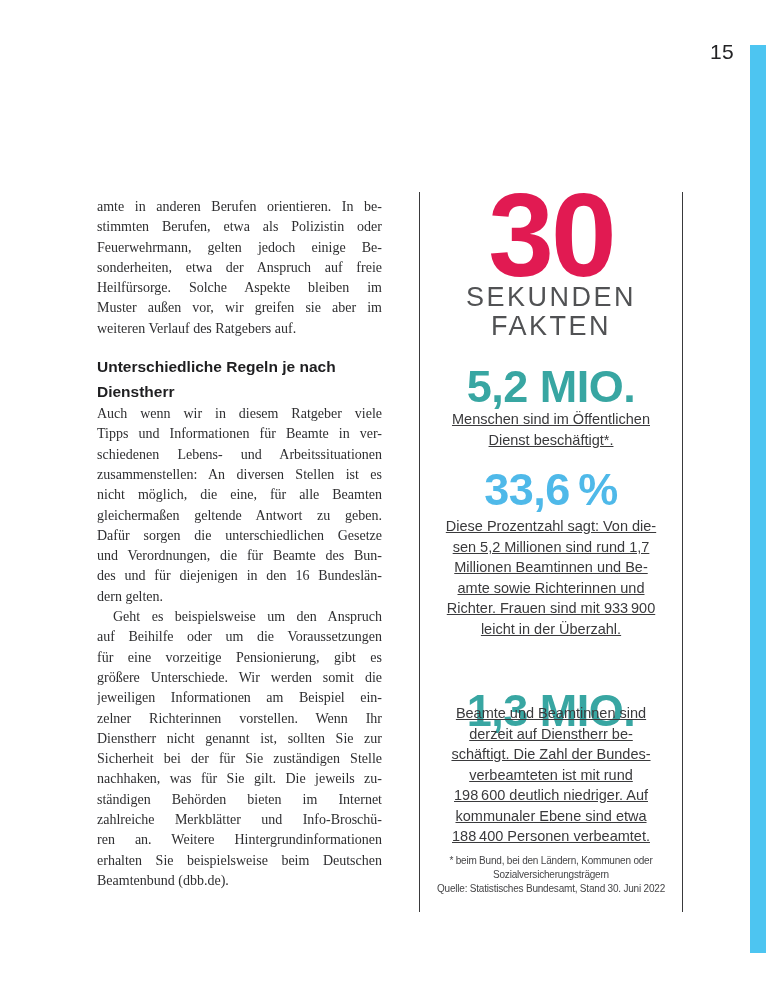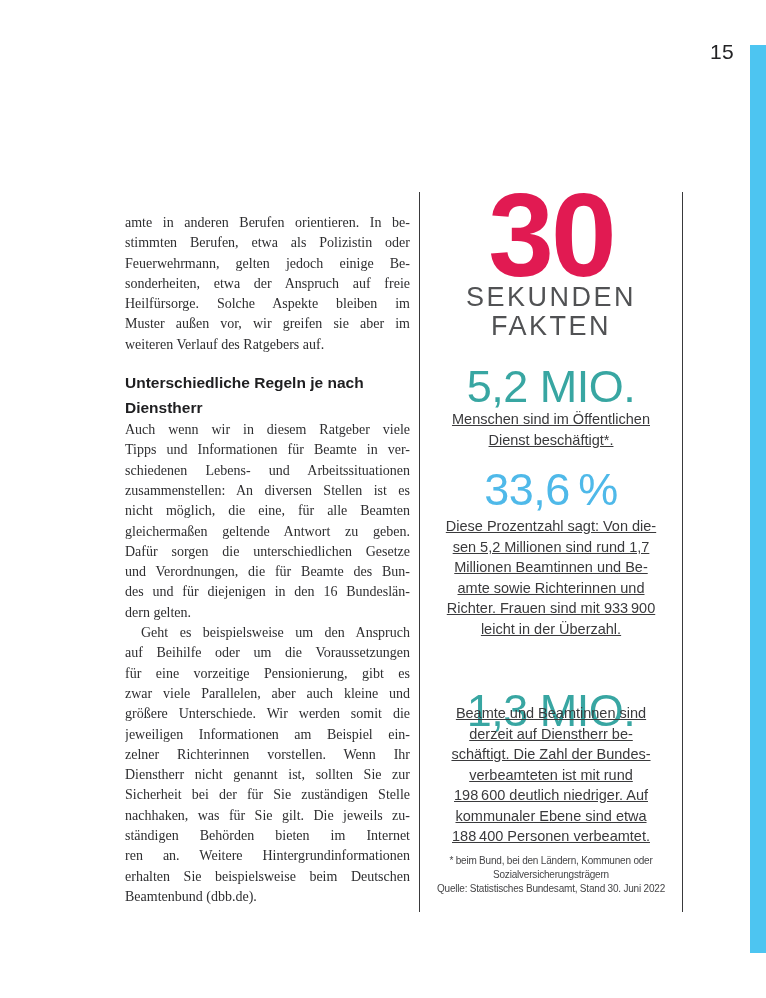--- a/index.html
+++ b/index.html
@@ -11,22 +11,22 @@
     position:absolute; top:40px; left:698px; width:36px; text-align:right;
     font-size:21px; color:#232325; font-weight:400; letter-spacing:0.3px;
   }
   .accent-bar { position:absolute; left:750px; top:45px; width:16px; height:908px; }
   .rule { position:absolute; top:192px; width:1px; height:720px; background:#39393b; }
   .rule-left  { left:419px; }
   .rule-right { left:682px; }
 
   
   .article {
-    position:absolute; left:97px; top:213px; width:285px;
-    font-family:"Liberation Serif", serif; font-size:14px; color:#2e2e30;margin-left:28px;
+    position:absolute; left:97px; top:197px; width:285px;
+    font-family:"Liberation Serif", serif; font-size:14px; color:#2e2e30;
   }
   .body-line {
     height:20.3px; line-height:20.3px; overflow:hidden;
     text-align:justify; text-align-last:justify;
   }
   .body-line.last { text-align-last:left; }
   .para3 .body-line:first-child { text-indent:16px; }
   .article-heading {
     margin-top:16px; font-family:"Liberation Sans", sans-serif;
     font-weight:700; font-size:15.5px; color:#1e1e20;
@@ -39,21 +39,21 @@
     position:absolute; left:0; right:0; top:176px;
     font-size:118px; line-height:1; font-weight:700; letter-spacing:-3px;
   }
   .facts-title {
     position:absolute; left:0; right:0; top:283px;
     font-size:27px; line-height:29px; letter-spacing:2.5px;
     color:#515254; font-weight:400;
   }
   .stat-value {
     position:absolute; left:0; right:0;
-    font-weight:400; font-size:45px; line-height:1; letter-spacing:-0.5px;
+    font-weight:700; font-size:45px; line-height:1; letter-spacing:-0.5px;
   }
   .stat-value-1 { top:364px; }
   .stat-value-2 { top:467px; }
   .stat-value-3 { top:652px; }
   .stat-caption {
     position:absolute; left:0; right:0;
     font-size:14.5px; line-height:20.5px; color:#3a3a3c;text-decoration:underline;
   }
   .stat-caption-1 { top:409px; }
   .stat-caption-2 { top:516px; }
@@ -98,28 +98,28 @@
         <div class="body-line">gleichermaßen geltende Antwort zu geben.</div>
         <div class="body-line">Dafür sorgen die unterschiedlichen Gesetze</div>
         <div class="body-line">und Verordnungen, die für Beamte des Bun-</div>
         <div class="body-line">des und für diejenigen in den 16 Bundeslän-</div>
         <div class="body-line last">dern gelten.</div>
       </div>
     <div class="para3">
         <div class="body-line">Geht es beispielsweise um den Anspruch</div>
         <div class="body-line">auf Beihilfe oder um die Voraussetzungen</div>
         <div class="body-line">für eine vorzeitige Pensionierung, gibt es</div>
-        <div class="body-line">zwar viele Parallelen, aber auch kleine und</div>
         <div class="body-line">größere Unterschiede. Wir werden somit die</div>
         <div class="body-line">jeweiligen Informationen am Beispiel ein-</div>
         <div class="body-line">zelner Richterinnen vorstellen. Wenn Ihr</div>
         <div class="body-line">Dienstherr nicht genannt ist, sollten Sie zur</div>
         <div class="body-line">Sicherheit bei der für Sie zuständigen Stelle</div>
         <div class="body-line">nachhaken, was für Sie gilt. Die jeweils zu-</div>
         <div class="body-line">ständigen Behörden bieten im Internet</div>
+        <div class="body-line">zahlreiche Merkblätter und Info-Broschü-</div>
         <div class="body-line">ren an. Weitere Hintergrundinformationen</div>
         <div class="body-line">erhalten Sie beispielsweise beim Deutschen</div>
         <div class="body-line last">Beamtenbund (dbb.de).</div>
       </div>
   </div>
 
   <div class="facts">
     <div class="big-number" style="color: rgb(225, 26, 82);">30</div>
     <div class="facts-title" style="color: rgb(81, 82, 84);">
         <div class="center-line">SEKUNDEN</div>

